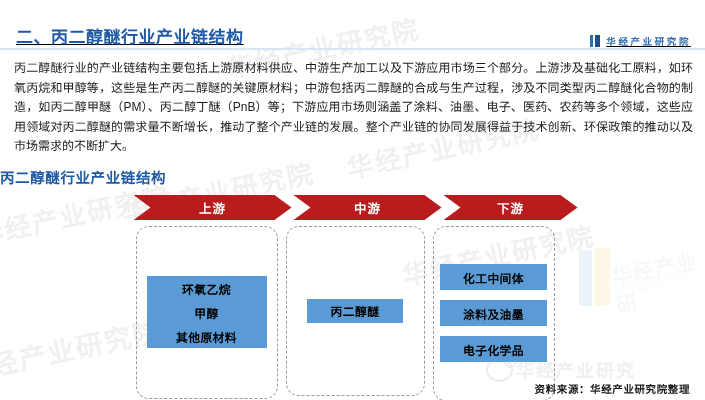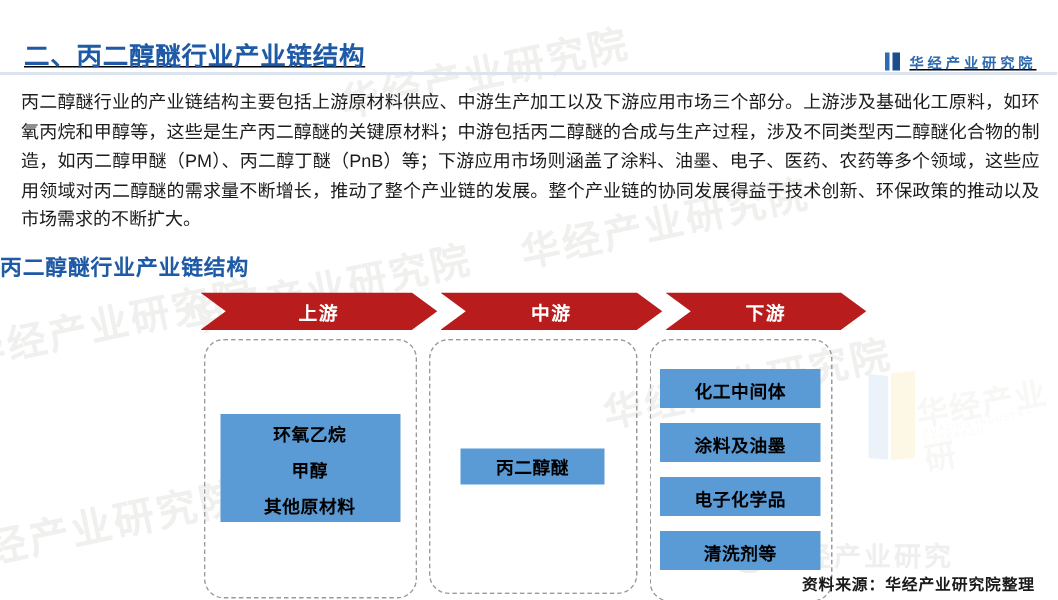--- a/index.html
+++ b/index.html
@@ -318,20 +318,19 @@
       <div class="col-inner">
         <div class="node">丙二醇醚</div>
       </div>
     </div>
 
     <div class="col col-down">
       <div class="col-inner">
         <div class="node">化工中间体</div>
         <div class="node">涂料及油墨</div>
         <div class="node">电子化学品</div>
-        <div class="node">清洗剂等</div>
       </div>
     </div>
 
   </div>
 </div>
 
 <div class="source">资料来源：华经产业研究院整理</div>
 
 </body></html>

